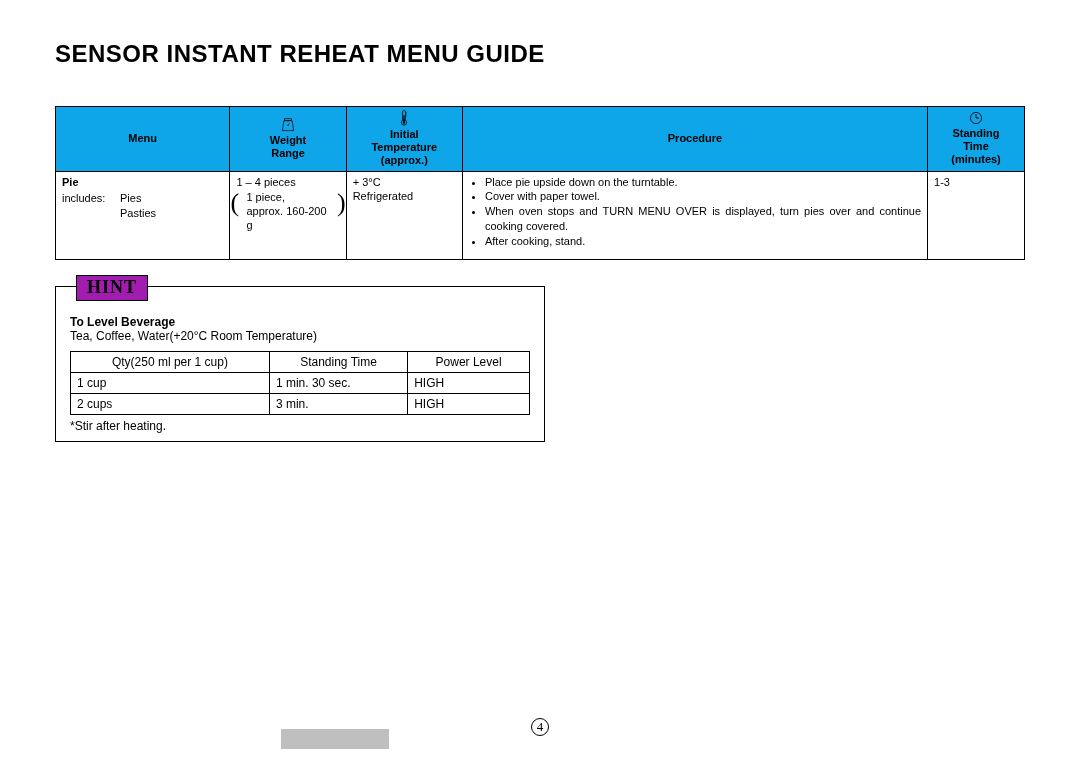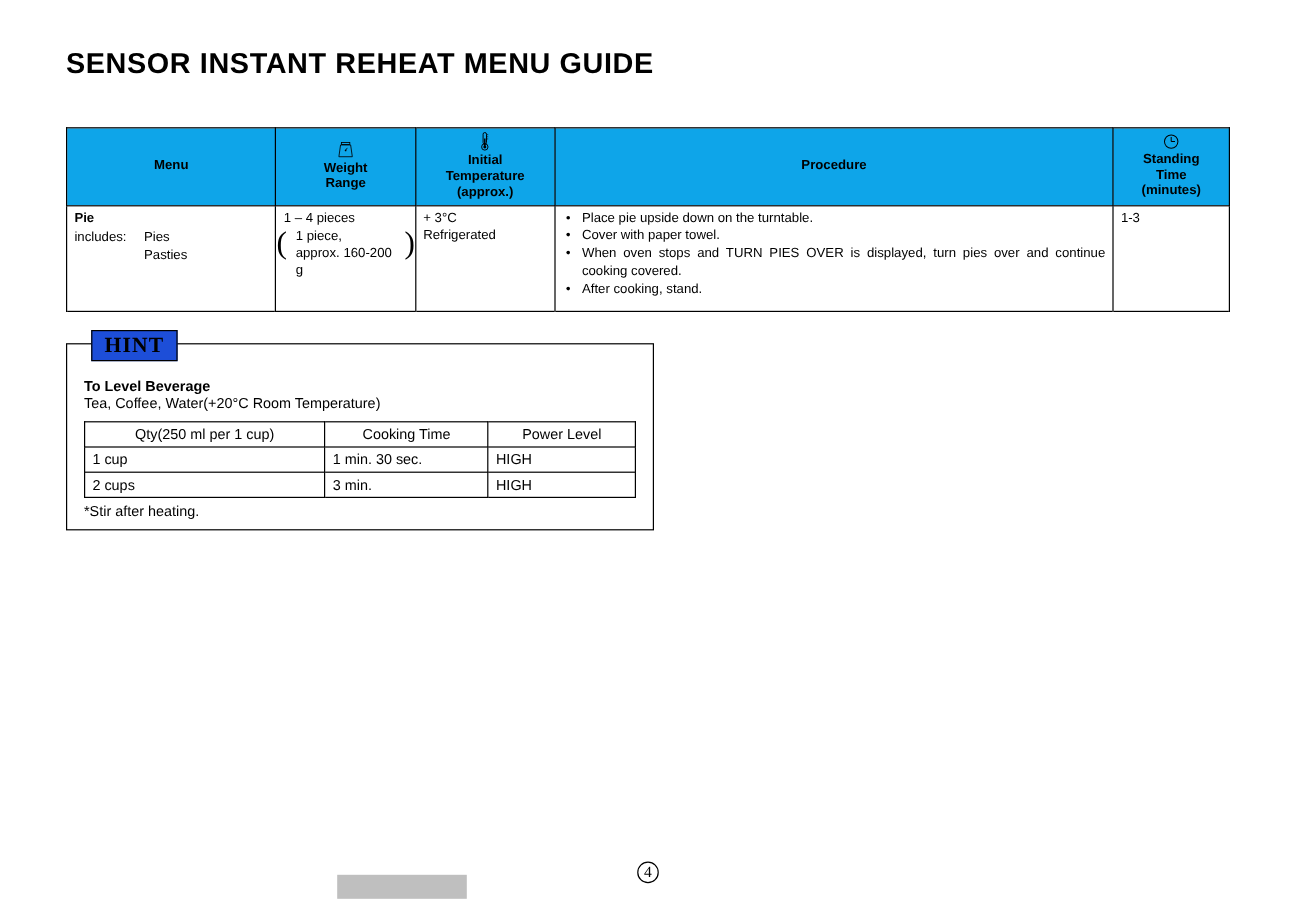--- a/index.html
+++ b/index.html
@@ -85,21 +85,21 @@
   .hint-wrapper {
     width: 490px;
     border: 1.5px solid #000;
     position: relative;
     padding: 28px 14px 8px 14px;
   }
   .hint-tab {
     position: absolute;
     top: -12px;
     left: 20px;
-    background: #1d4ed8;
+    background: #a21caf;
     border: 1.5px solid #000;
     padding: 1px 10px 2px 10px;
     font-family: "Times New Roman", serif;
     font-weight: bold;
     font-size: 18px;
     letter-spacing: 1px;
   }
   .hint-heading { font-weight: bold; font-size: 12px; }
   .hint-sub { font-size: 12px; margin-bottom: 8px; }
   table.hint-table { width: 100%; border-collapse: collapse; font-size: 12px; margin-bottom: 4px; }
@@ -206,40 +206,40 @@
         </span>
       </td>
       <td class="temp-cell">
         <div>+ 3°C</div>
         <div>Refrigerated</div>
       </td>
       <td>
         <ul class="proc">
           <li>Place pie upside down on the turntable.</li>
           <li>Cover with paper towel.</li>
-          <li>When oven stops and TURN PIES OVER is displayed, turn pies over and continue cooking covered.</li>
+          <li>When oven stops and TURN MENU OVER is displayed, turn pies over and continue cooking covered.</li>
           <li>After cooking, stand.</li>
         </ul>
       </td>
       <td class="stand-cell">
         <span>1-3</span>
       </td>
     </tr>
   </tbody>
 </table>
 
 <div class="hint-wrapper">
   <div class="hint-tab">HINT</div>
   <div class="hint-heading">To Level Beverage</div>
   <div class="hint-sub">Tea, Coffee, Water(+20°C Room Temperature)</div>
   <table class="hint-table">
     <tbody>
         <tr>
       <th>Qty(250 ml per 1 cup)</th>
-      <th>Cooking Time</th>
+      <th>Standing Time</th>
       <th>Power Level</th>
     </tr>
     <tr>
       <td>1 cup</td>
       <td>1 min. 30 sec.</td>
       <td>HIGH</td>
     </tr>
     <tr>
       <td>2 cups</td>
       <td>3 min.</td>

